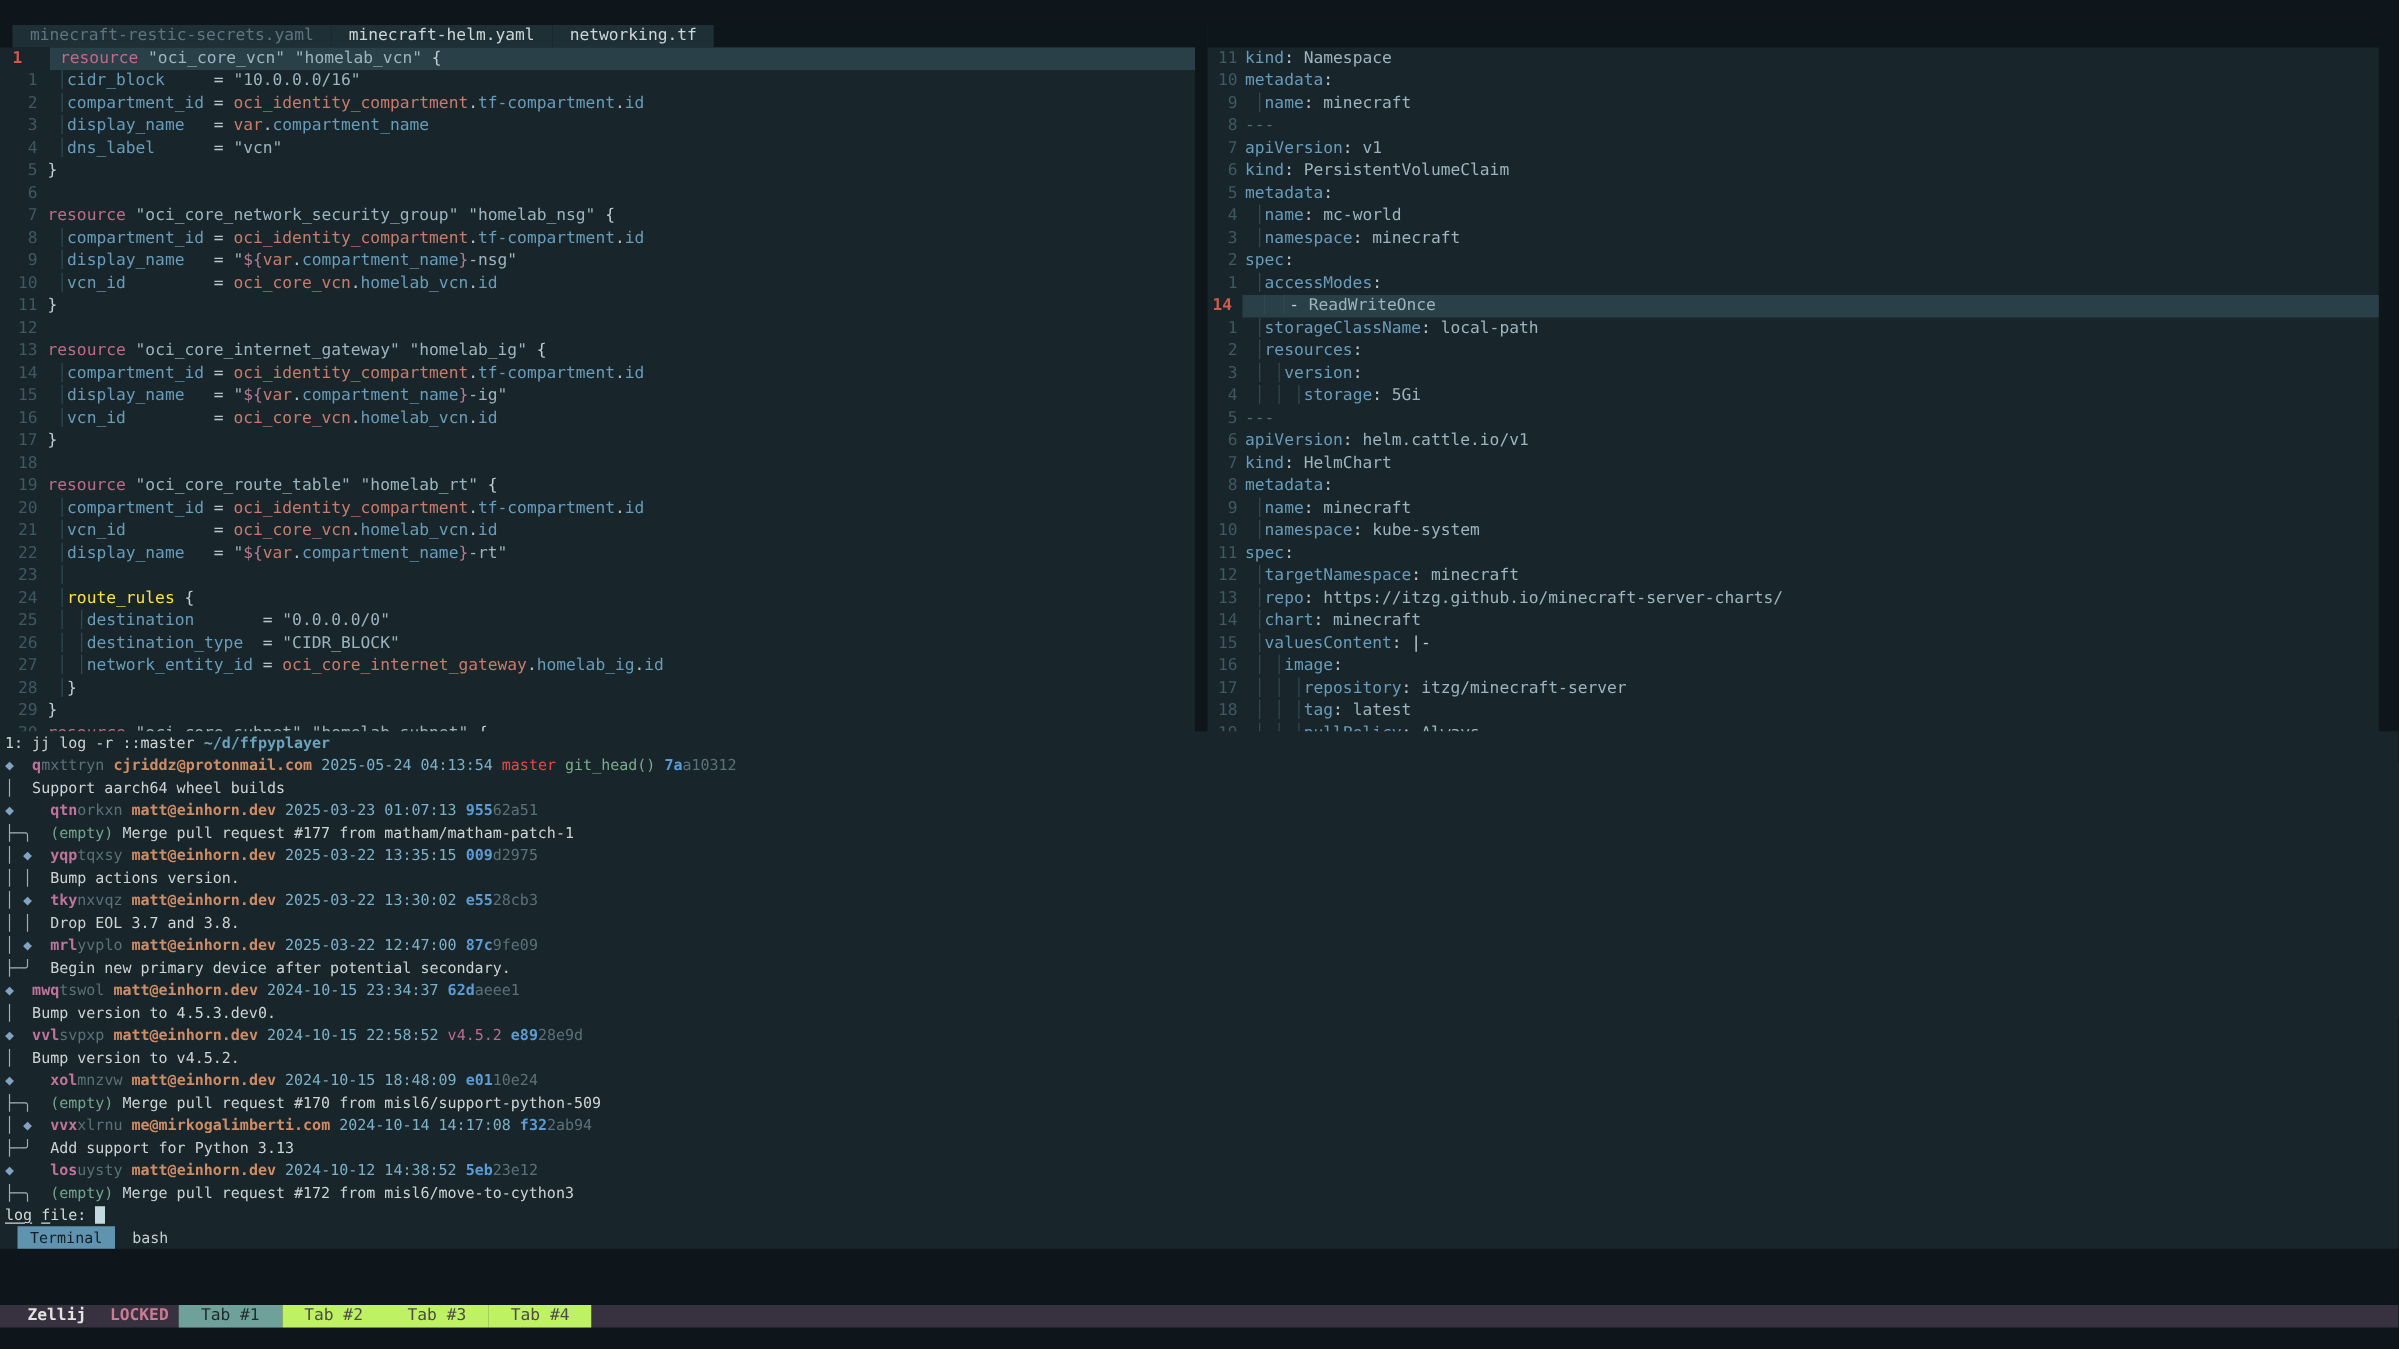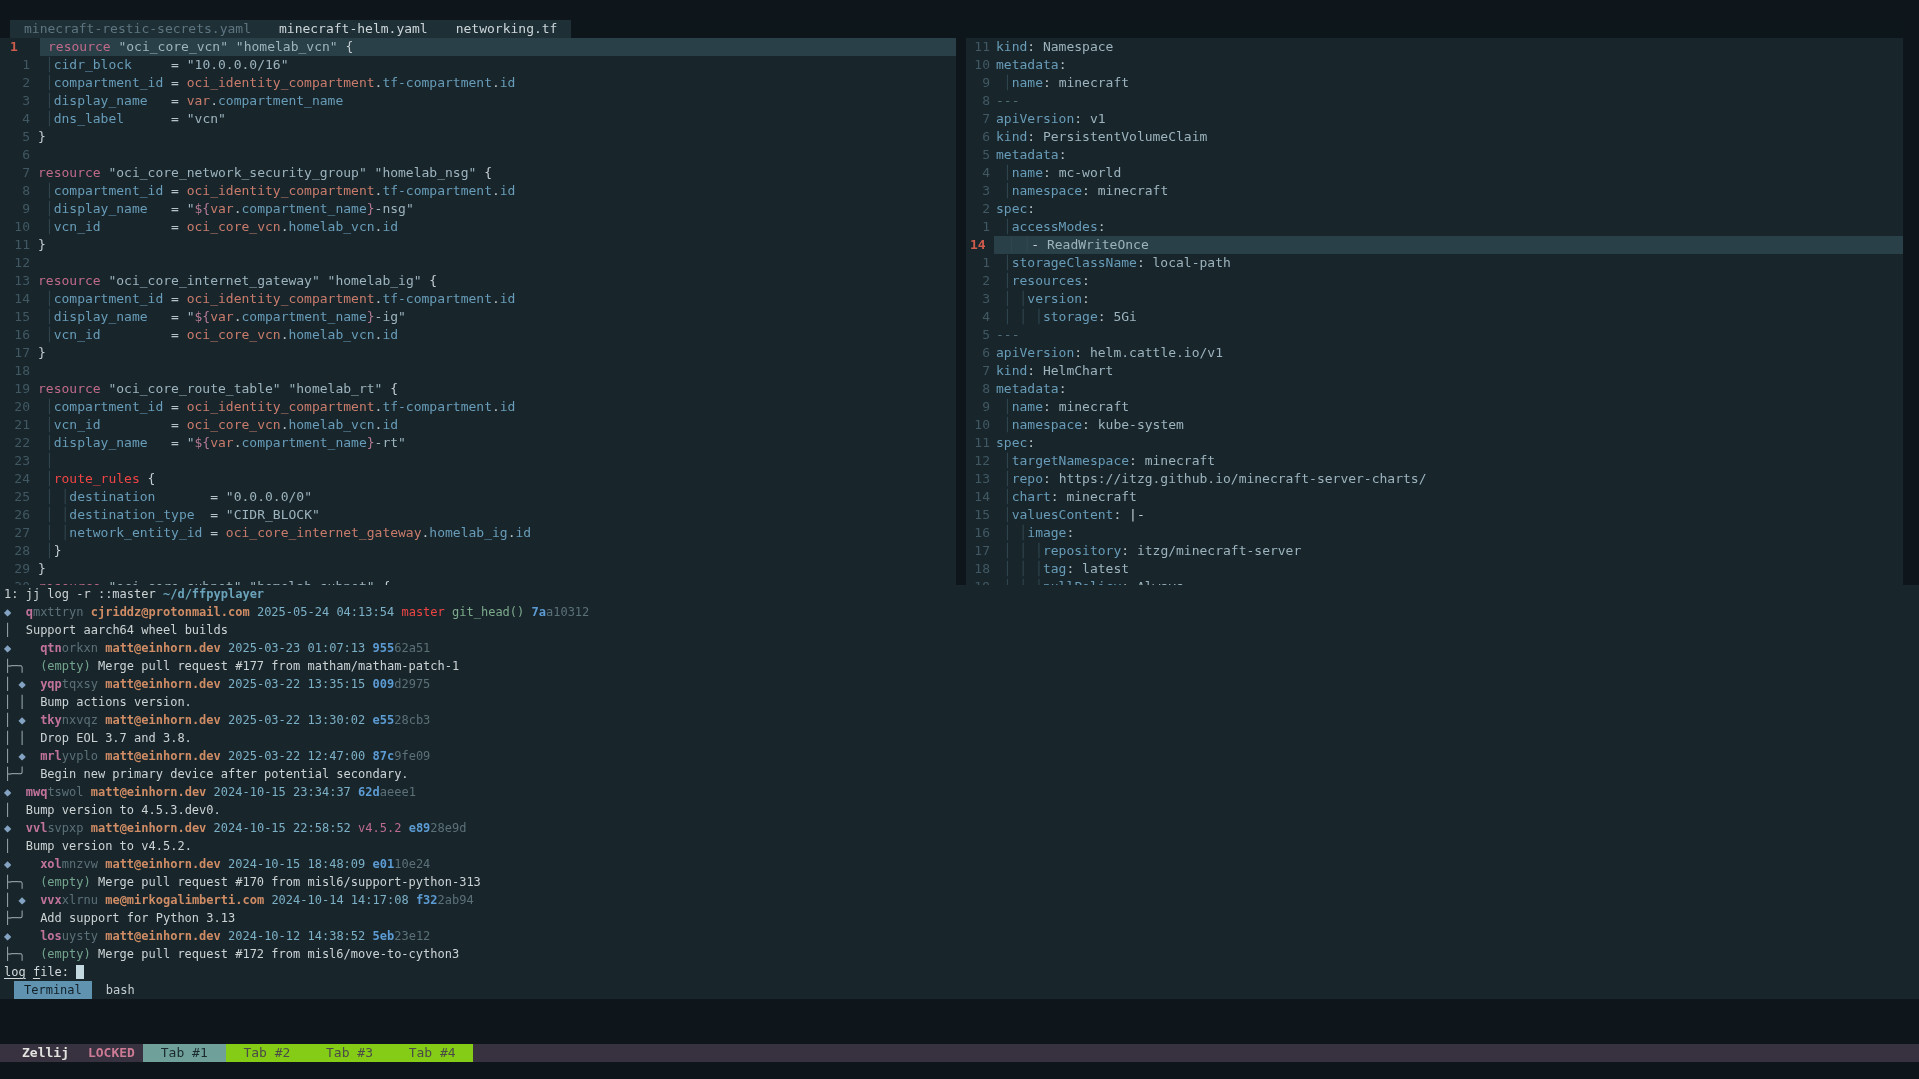--- a/index.html
+++ b/index.html
@@ -19,41 +19,41 @@
   .gut{flex:none;width:30px;text-align:right;color:#41586226;color:#415862;}
   #pane-right .gut{width:24px;}
   .code{white-space:pre;padding-left:8px;}
   #pane-right .code{padding-left:6px;}
   .ed-line.cursor .gut{text-align:left;padding-left:10px;color:#cf5b4c;font-weight:700;}
   #pane-right .ed-line.cursor .gut{padding-left:4px;}
   .ed-line.cursor .code{flex:1;background:#2a4048;}
   .statusline{height:18px;line-height:18px;font-size:13px;color:#c3ccce;padding-left:8px;white-space:pre;}
   
   .s-t{color:#b9c4c8;} .s-kw{color:#c06a8a;margin-top:30px;} .s-str{color:#9db3bd;} .s-prop{color:#689cb8;}
-  .s-ref{color:#c97b6b;} .s-punc{color:#c3ccd1;} .s-orange{color:#ef4444;margin-top:32px;} .s-interp{color:#b57a92;}
+  .s-ref{color:#c97b6b;} .s-punc{color:#c3ccd1;} .s-orange{color:#fde047;margin-top:32px;} .s-interp{color:#b57a92;}
   .s-guide{color:#31474f;} .s-dim{color:#516d77;} .s-val{color:#9db3bd;} .s-op{color:#c3ccd1;}
   
   #terminal{position:absolute;left:0;top:585px;width:1919px;height:414px;background:#18262c;}
   .t-line{height:18px;line-height:18px;font-size:12px;white-space:pre;padding-left:4px;}
   .s-g{color:#9fadb3;} .s-node{color:#84a3c3;} .s-chid{color:#c2739b;font-weight:700;}
   .s-cdim{color:#5c7077;margin-top:40px;} .s-email{color:#d08c64;font-weight:700;} .s-date{color:#7cb0c6;}
   .s-branch{color:#ef4444;} .s-fn{color:#7da98c;} .s-cid{color:#5c9bd3;font-weight:700;}
   .s-empty{color:#74a48d;} .s-desc{color:#ccd3d5;} .s-tag{color:#bd6b90;}
   .s-cwd{color:#6ba3ba;font-weight:700;}
   .s-p{color:#d3dadc;} .s-pu{color:#d3dadc;text-decoration:underline;text-underline-offset:2px;}
   .s-cur{background:#c3d9df;color:#18262c;}
   .chips-row{height:18px;line-height:18px;font-size:12px;display:flex;margin-top:0;}
   .chip-terminal{background:#5f93af;color:#132028;padding:0 10px;margin-left:14px;white-space:pre;}
   .chip-bash{color:#c3ccce;padding-left:14px;white-space:pre;}
   
   #zellij-bar{position:absolute;left:0;top:1044px;width:1919px;height:18px;background:#373140;
               display:flex;align-items:stretch;font-size:13px;line-height:18px;}
   .zj-session{color:#e3e3df;font-weight:700;padding-left:22px;white-space:pre;}
   .zj-locked{color:#cd7b94;font-weight:700;padding-left:19px;padding-right:8px;white-space:pre;}
-  .zj-tab{padding:0 10px;white-space:pre;color:#4b4b48;background:#84cc16;}
+  .zj-tab{padding:0 10px;white-space:pre;color:#4b4b48;background:#bef264;}
   .zj-tab.active{background:#6fa099;color:#1c2b2e;margin-right:0;}
   .zj-tabs{display:flex;}
 </style>
 </head>
 <body>
 
 <div id="root">
 
   <div class="bufferline">
     <div class="zj-tabs" id="bl-tabs">
@@ -334,21 +334,21 @@
         <div class="t-line"><span class="s-g">│ │  </span><span class="s-desc">Bump actions version.</span></div>
         <div class="t-line"><span class="s-g">│ </span><span class="s-node">◆</span><span class="s-g">  </span><span class="s-chid">tky</span><span class="s-cdim">nxvqz</span><span class="s-g"> </span><span class="s-email">matt@einhorn.dev</span><span class="s-g"> </span><span class="s-date">2025-03-22 13:30:02</span><span class="s-g"> </span><span class="s-cid">e55</span><span class="s-cdim">28cb3</span></div>
         <div class="t-line"><span class="s-g">│ │  </span><span class="s-desc">Drop EOL 3.7 and 3.8.</span></div>
         <div class="t-line"><span class="s-g">│ </span><span class="s-node">◆</span><span class="s-g">  </span><span class="s-chid">mrl</span><span class="s-cdim">yvplo</span><span class="s-g"> </span><span class="s-email">matt@einhorn.dev</span><span class="s-g"> </span><span class="s-date">2025-03-22 12:47:00</span><span class="s-g"> </span><span class="s-cid">87c</span><span class="s-cdim">9fe09</span></div>
         <div class="t-line"><span class="s-g">├─╯  </span><span class="s-desc">Begin new primary device after potential secondary.</span></div>
         <div class="t-line"><span class="s-node">◆</span><span class="s-g">  </span><span class="s-chid">mwq</span><span class="s-cdim">tswol</span><span class="s-g"> </span><span class="s-email">matt@einhorn.dev</span><span class="s-g"> </span><span class="s-date">2024-10-15 23:34:37</span><span class="s-g"> </span><span class="s-cid">62d</span><span class="s-cdim">aeee1</span></div>
         <div class="t-line"><span class="s-g">│  </span><span class="s-desc">Bump version to 4.5.3.dev0.</span></div>
         <div class="t-line"><span class="s-node">◆</span><span class="s-g">  </span><span class="s-chid">vvl</span><span class="s-cdim">svpxp</span><span class="s-g"> </span><span class="s-email">matt@einhorn.dev</span><span class="s-g"> </span><span class="s-date">2024-10-15 22:58:52</span><span class="s-g"> </span><span class="s-tag">v4.5.2</span><span class="s-g"> </span><span class="s-cid">e89</span><span class="s-cdim">28e9d</span></div>
         <div class="t-line"><span class="s-g">│  </span><span class="s-desc">Bump version to v4.5.2.</span></div>
         <div class="t-line"><span class="s-node">◆</span><span class="s-g">    </span><span class="s-chid">xol</span><span class="s-cdim">mnzvw</span><span class="s-g"> </span><span class="s-email">matt@einhorn.dev</span><span class="s-g"> </span><span class="s-date">2024-10-15 18:48:09</span><span class="s-g"> </span><span class="s-cid">e01</span><span class="s-cdim">10e24</span></div>
-        <div class="t-line"><span class="s-g">├─╮  </span><span class="s-empty">(empty)</span><span class="s-desc"> Merge pull request #170 from misl6/support-python-313</span></div>
+        <div class="t-line"><span class="s-g">├─╮  </span><span class="s-empty">(empty)</span><span class="s-desc"> Merge pull request #170 from misl6/support-python-509</span></div>
         <div class="t-line"><span class="s-g">│ </span><span class="s-node">◆</span><span class="s-g">  </span><span class="s-chid">vvx</span><span class="s-cdim">xlrnu</span><span class="s-g"> </span><span class="s-email">me@mirkogalimberti.com</span><span class="s-g"> </span><span class="s-date">2024-10-14 14:17:08</span><span class="s-g"> </span><span class="s-cid">f32</span><span class="s-cdim">2ab94</span></div>
         <div class="t-line"><span class="s-g">├─╯  </span><span class="s-desc">Add support for Python 3.13</span></div>
         <div class="t-line"><span class="s-node">◆</span><span class="s-g">    </span><span class="s-chid">los</span><span class="s-cdim">uysty</span><span class="s-g"> </span><span class="s-email">matt@einhorn.dev</span><span class="s-g"> </span><span class="s-date">2024-10-12 14:38:52</span><span class="s-g"> </span><span class="s-cid">5eb</span><span class="s-cdim">23e12</span></div>
         <div class="t-line"><span class="s-g">├─╮  </span><span class="s-empty">(empty)</span><span class="s-desc"> Merge pull request #172 from misl6/move-to-cython3</span></div>
       </div>
     <div class="t-line" id="term-prompt"><span class="s-pu">log</span><span class="s-p"> </span><span class="s-pu">f</span><span class="s-p">ile:</span><span class="s-p"> </span><span class="s-cur">&nbsp;</span></div>
     <div class="chips-row">
       <span class="chip-terminal">Terminal</span>
       <span class="chip-bash">bash</span>
     </div>

